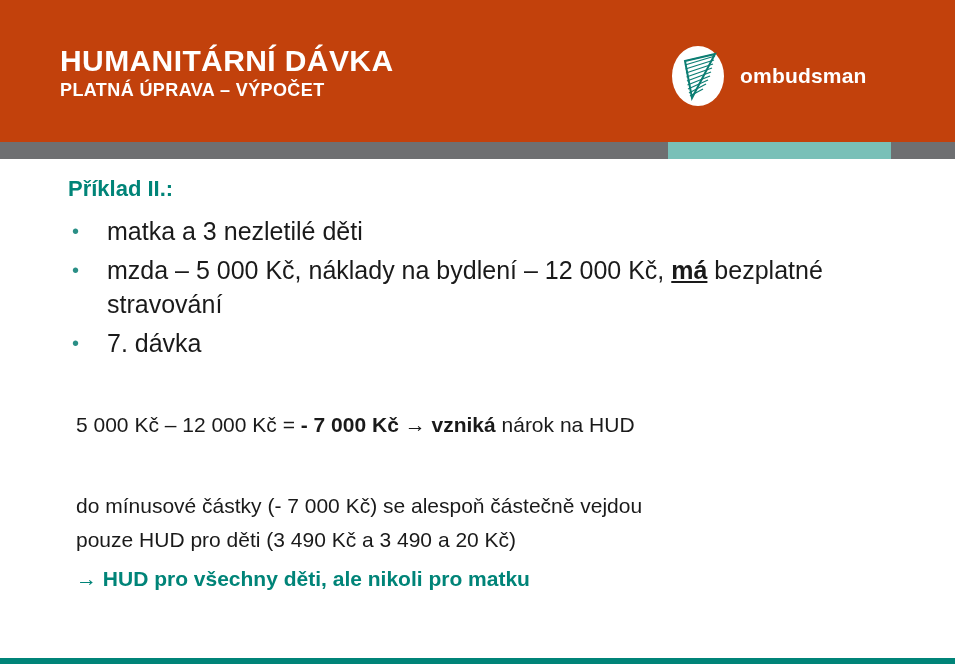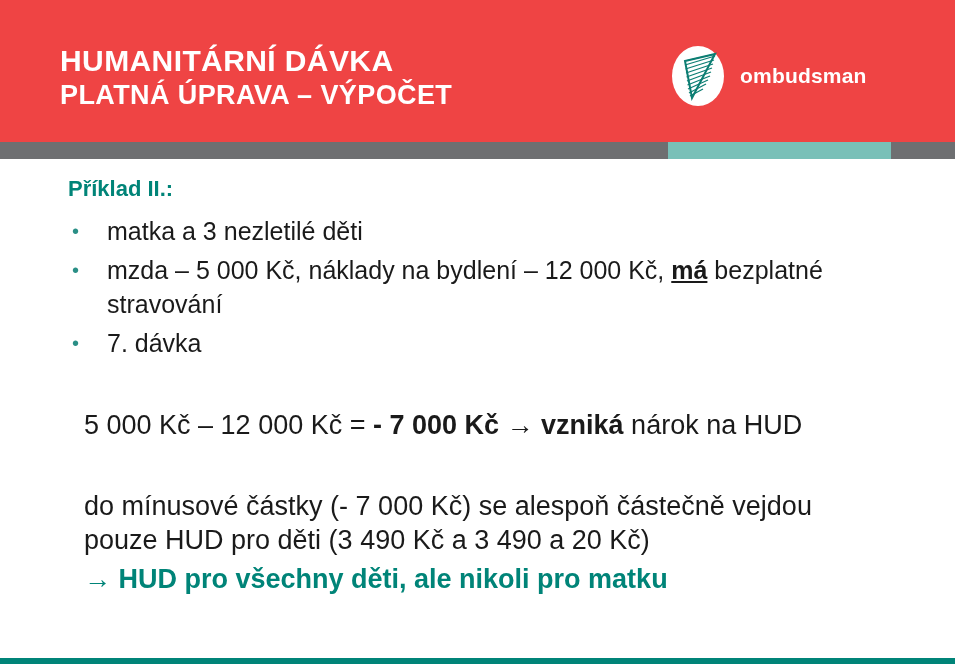--- a/index.html
+++ b/index.html
@@ -19,39 +19,39 @@
     box-sizing: border-box;
   }
 
   
   .header {
     position: absolute;
     left: 0;
     top: 0;
     width: 955px;
     height: 142px;
-    background: #ef4444;
+    background: #c2410c;
   }
   .header-titles {
     position: absolute;
     left: 60px;
     top: 44px;
     width: 560px;
   }
   .title-line1 {
     color: #ffffff;
     font-size: 30px;
     font-weight: bold;
     letter-spacing: 0.4px;
     line-height: 1.12;
     white-space: nowrap;
   }
   .title-line2 {
     color: #ffffff;
-    font-size: 27px;
+    font-size: 18px;
     font-weight: bold;
     letter-spacing: 0.4px;
     line-height: 1.15;
     margin-top: 2px;
     white-space: nowrap;
   }
 
   
   .logo {
     position: absolute;
@@ -153,24 +153,24 @@
     box-sizing: border-box;
   }
   .bullet-text {
     flex: 1 1 auto;
     color: #1a1a1a;
     font-size: 25px;
     line-height: 34px;
   }
   .para-block {
     position: absolute;
-    left: 84px;
+    left: 76px;
     width: 840px;
     color: #1a1a1a;
-    font-size: 27px;
+    font-size: 21px;
     line-height: 34px;
   }
   .para-equation { top: 249px; }
   .para-minus { top: 330px; }
   .para-conclusion {
     top: 403px;
     color: #008478;
     font-weight: bold;
   }
 

